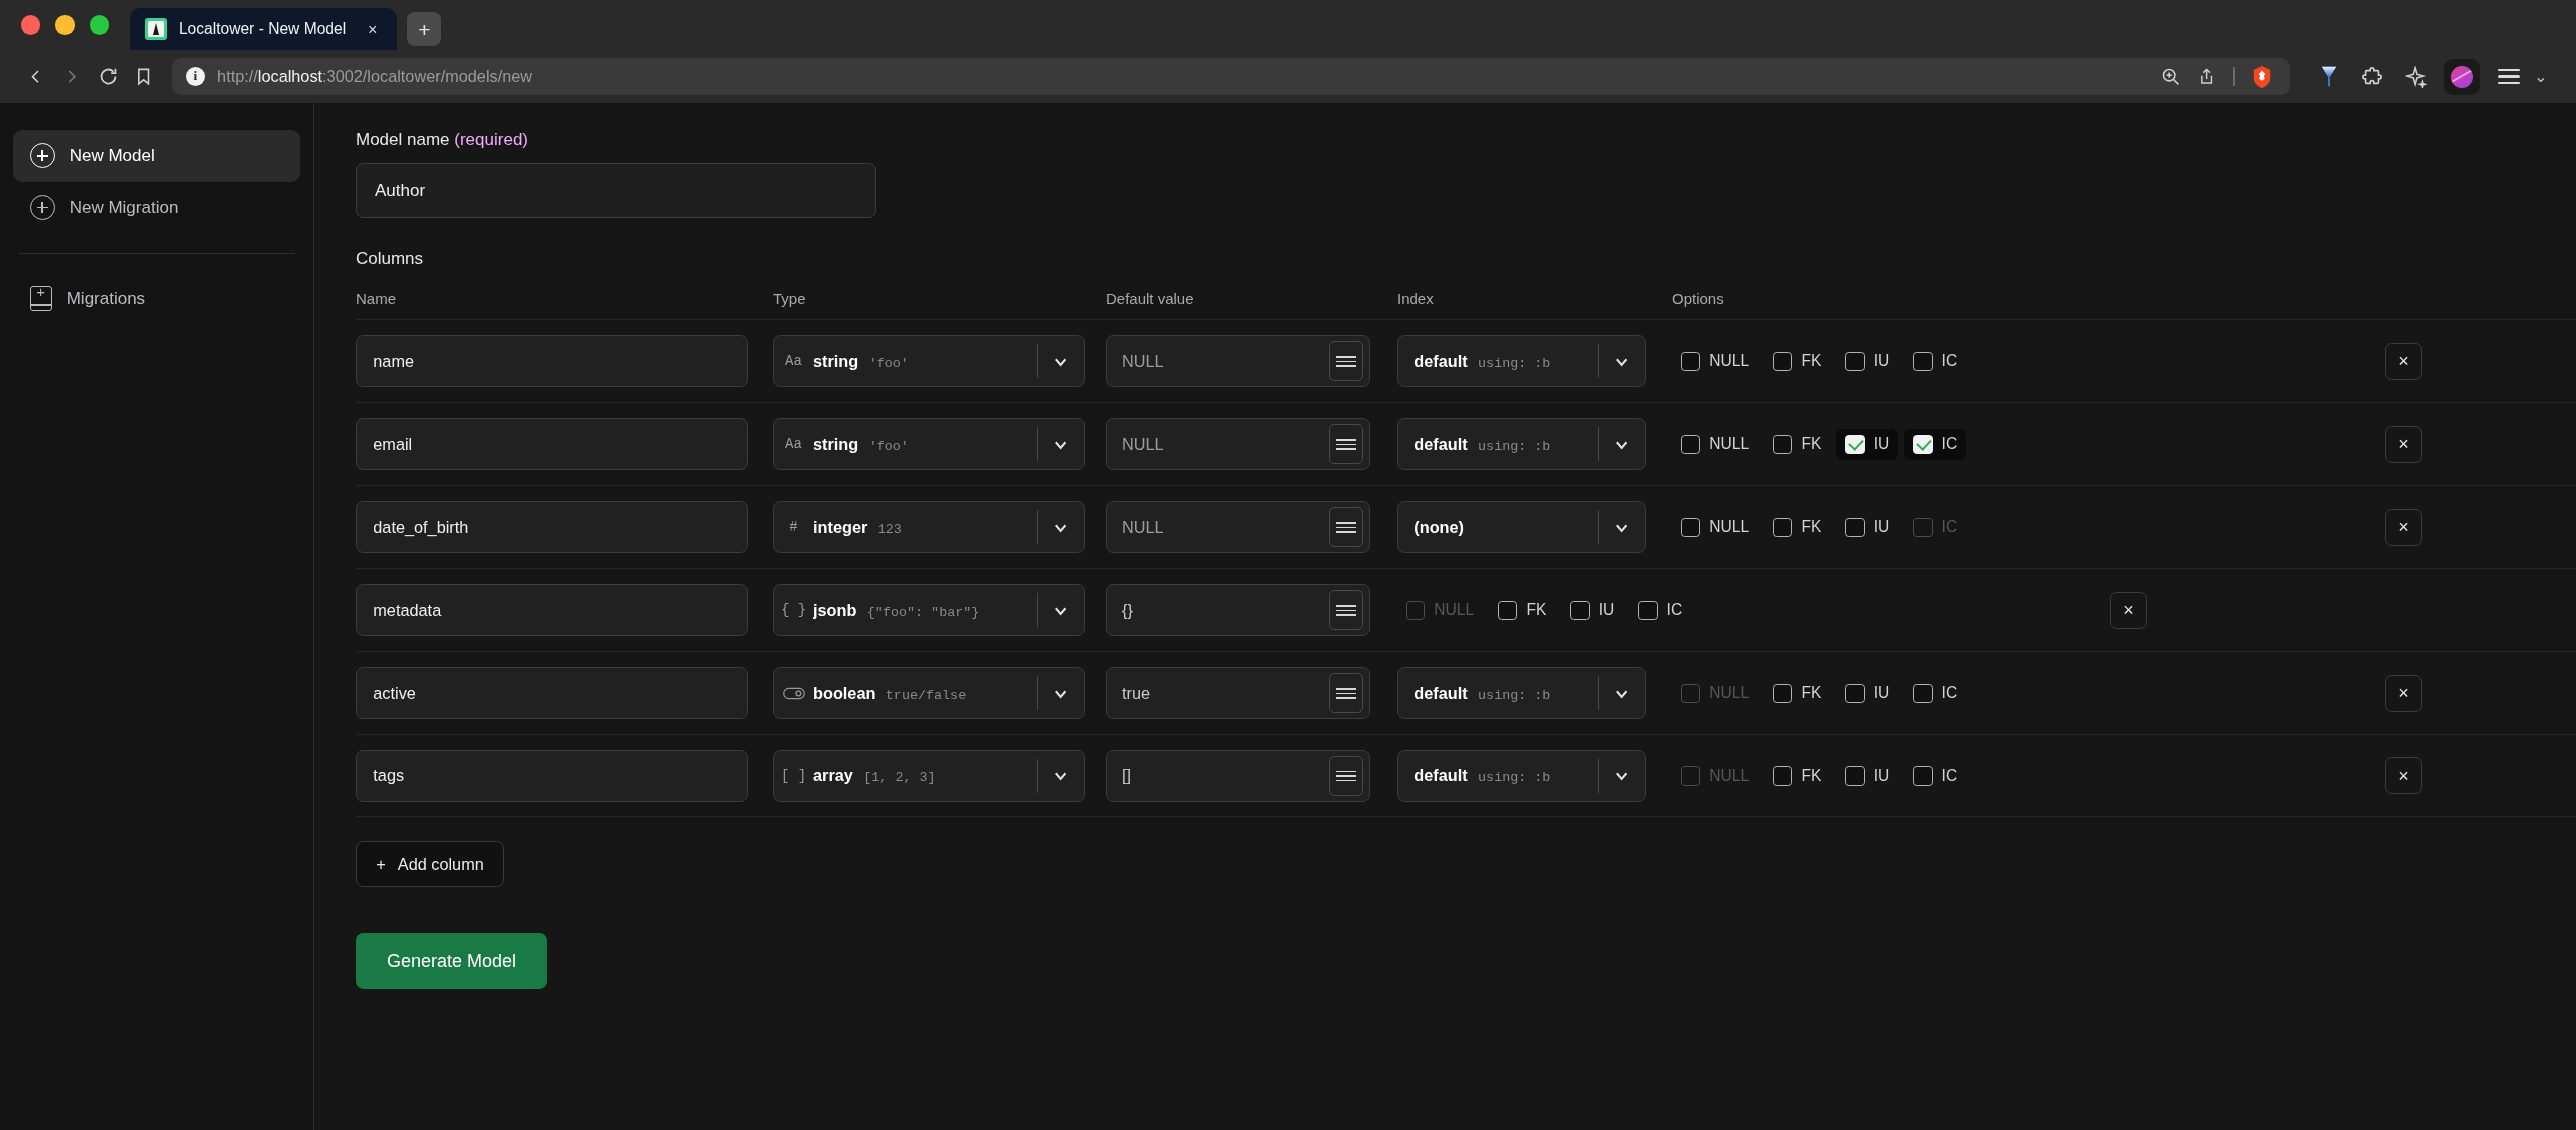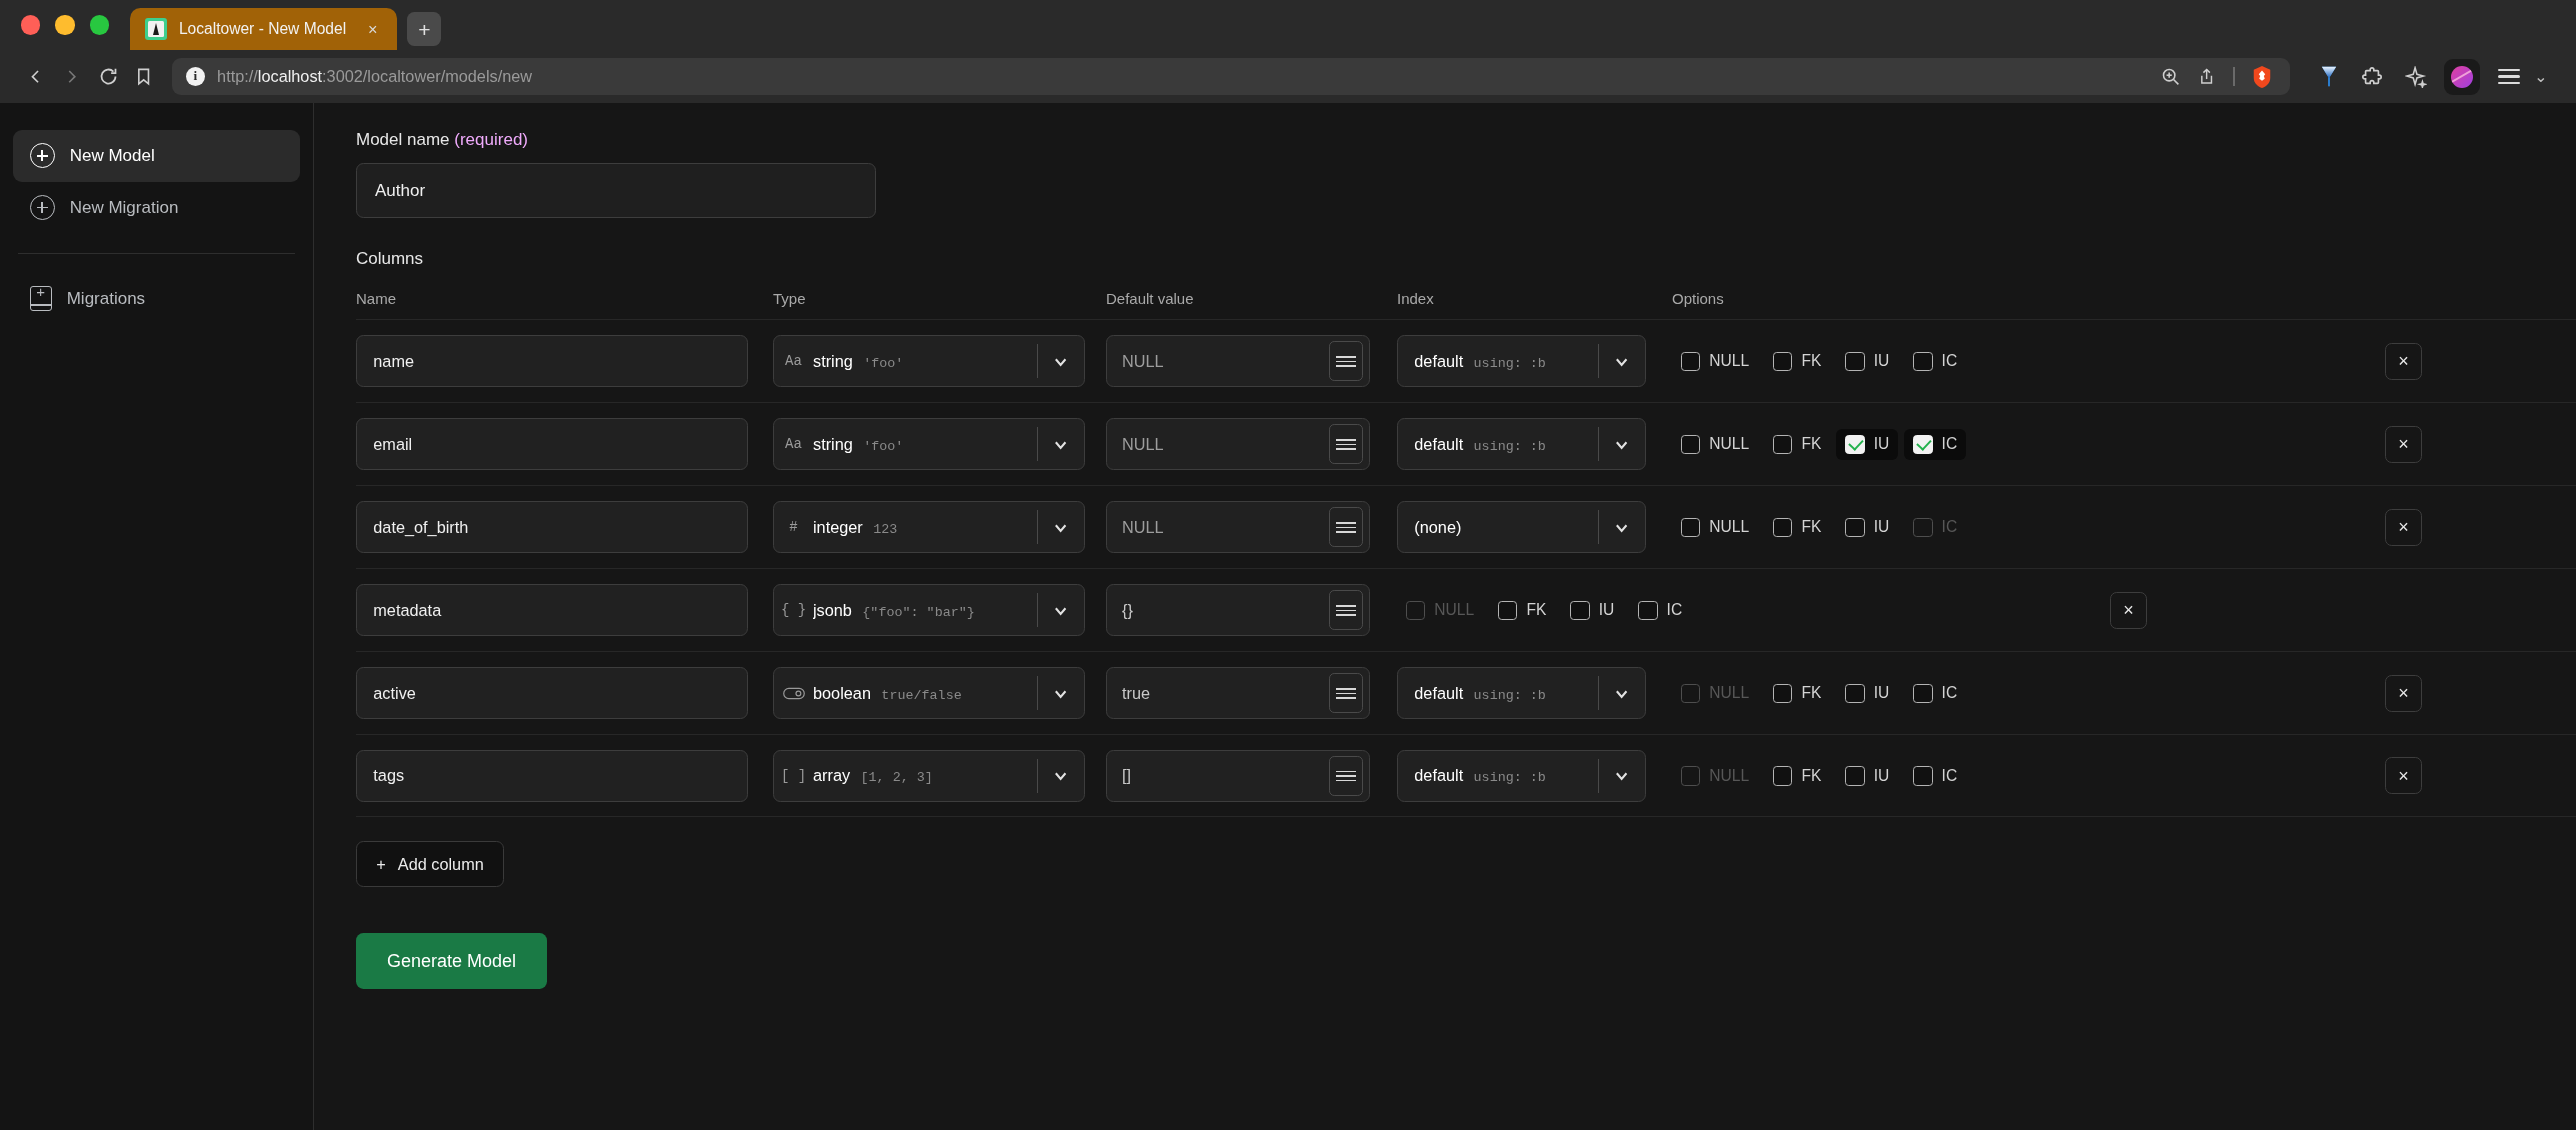--- a/index.html
+++ b/index.html
@@ -19,21 +19,21 @@
     flex: 0 0 50px;
   }
   .traffic { display: flex; align-items: center; gap: 15px; height: 50px; padding-right: 21px; }
   .tl { width: 19.3px; height: 19.3px; border-radius: 50%; }
   .tl.red { background: #ff5f57; }
   .tl.yellow { background: #febc2e; }
   .tl.green { background: #28c840; }
 
   .tab {
     height: 42px; min-width: 267px; max-width: 312px;
-    background: #a16207; border-radius: 10.4px 10.4px 0 0;
+    background: #0f172a; border-radius: 10.4px 10.4px 0 0;
     display: flex; align-items: center; gap: 12px; padding: 0 15px;
   }
   .favicon {
     width: 22px; height: 22px; border-radius: 3px;
     background: #3ecf8e; position: relative; flex: 0 0 22px;
     display: flex; align-items: center; justify-content: center;
   }
   .favicon-inner {
     width: 16.3px; height: 16.3px; background: #f2f2f2; border-radius: 1.5px;
     display: flex; align-items: center; justify-content: center;
@@ -174,21 +174,21 @@
     overflow: hidden; position: relative;
   }
   .sel-icon {
     width: 39px; flex: 0 0 39px; display: flex; align-items: center; justify-content: center;
     color: #9a9a9a; font-size: 14px; font-family: "Liberation Mono", monospace;
   }
   .sel-main {
     flex: 1 1 auto; display: flex; align-items: baseline; gap: 10.4px; min-width: 0;
     overflow: hidden; white-space: nowrap;
   }
-  .sel-name { color: #ffffff; font-size: 16.3px; font-weight: normal; }
+  .sel-name { color: #ffffff; font-size: 16.3px; font-weight: bold; }
   .sel-eg { color: #8a8a8a; font-size: 13.4px; font-family: "Liberation Mono", monospace; }
   .sel-divider { width: 0.7px; height: 34px; background: #4a4a4a; flex: 0 0 0.7px; }
   .sel-chev {
     width: 46px; flex: 0 0 46px; display: flex; align-items: center; justify-content: center;
     color: #e2e2e2;
   }
 
   .def-wrap {
     width: 264px; height: 52px; background: #212121; border: 0.7px solid #3d3d3d;
     border-radius: 7.4px; display: flex; align-items: center; position: relative;

